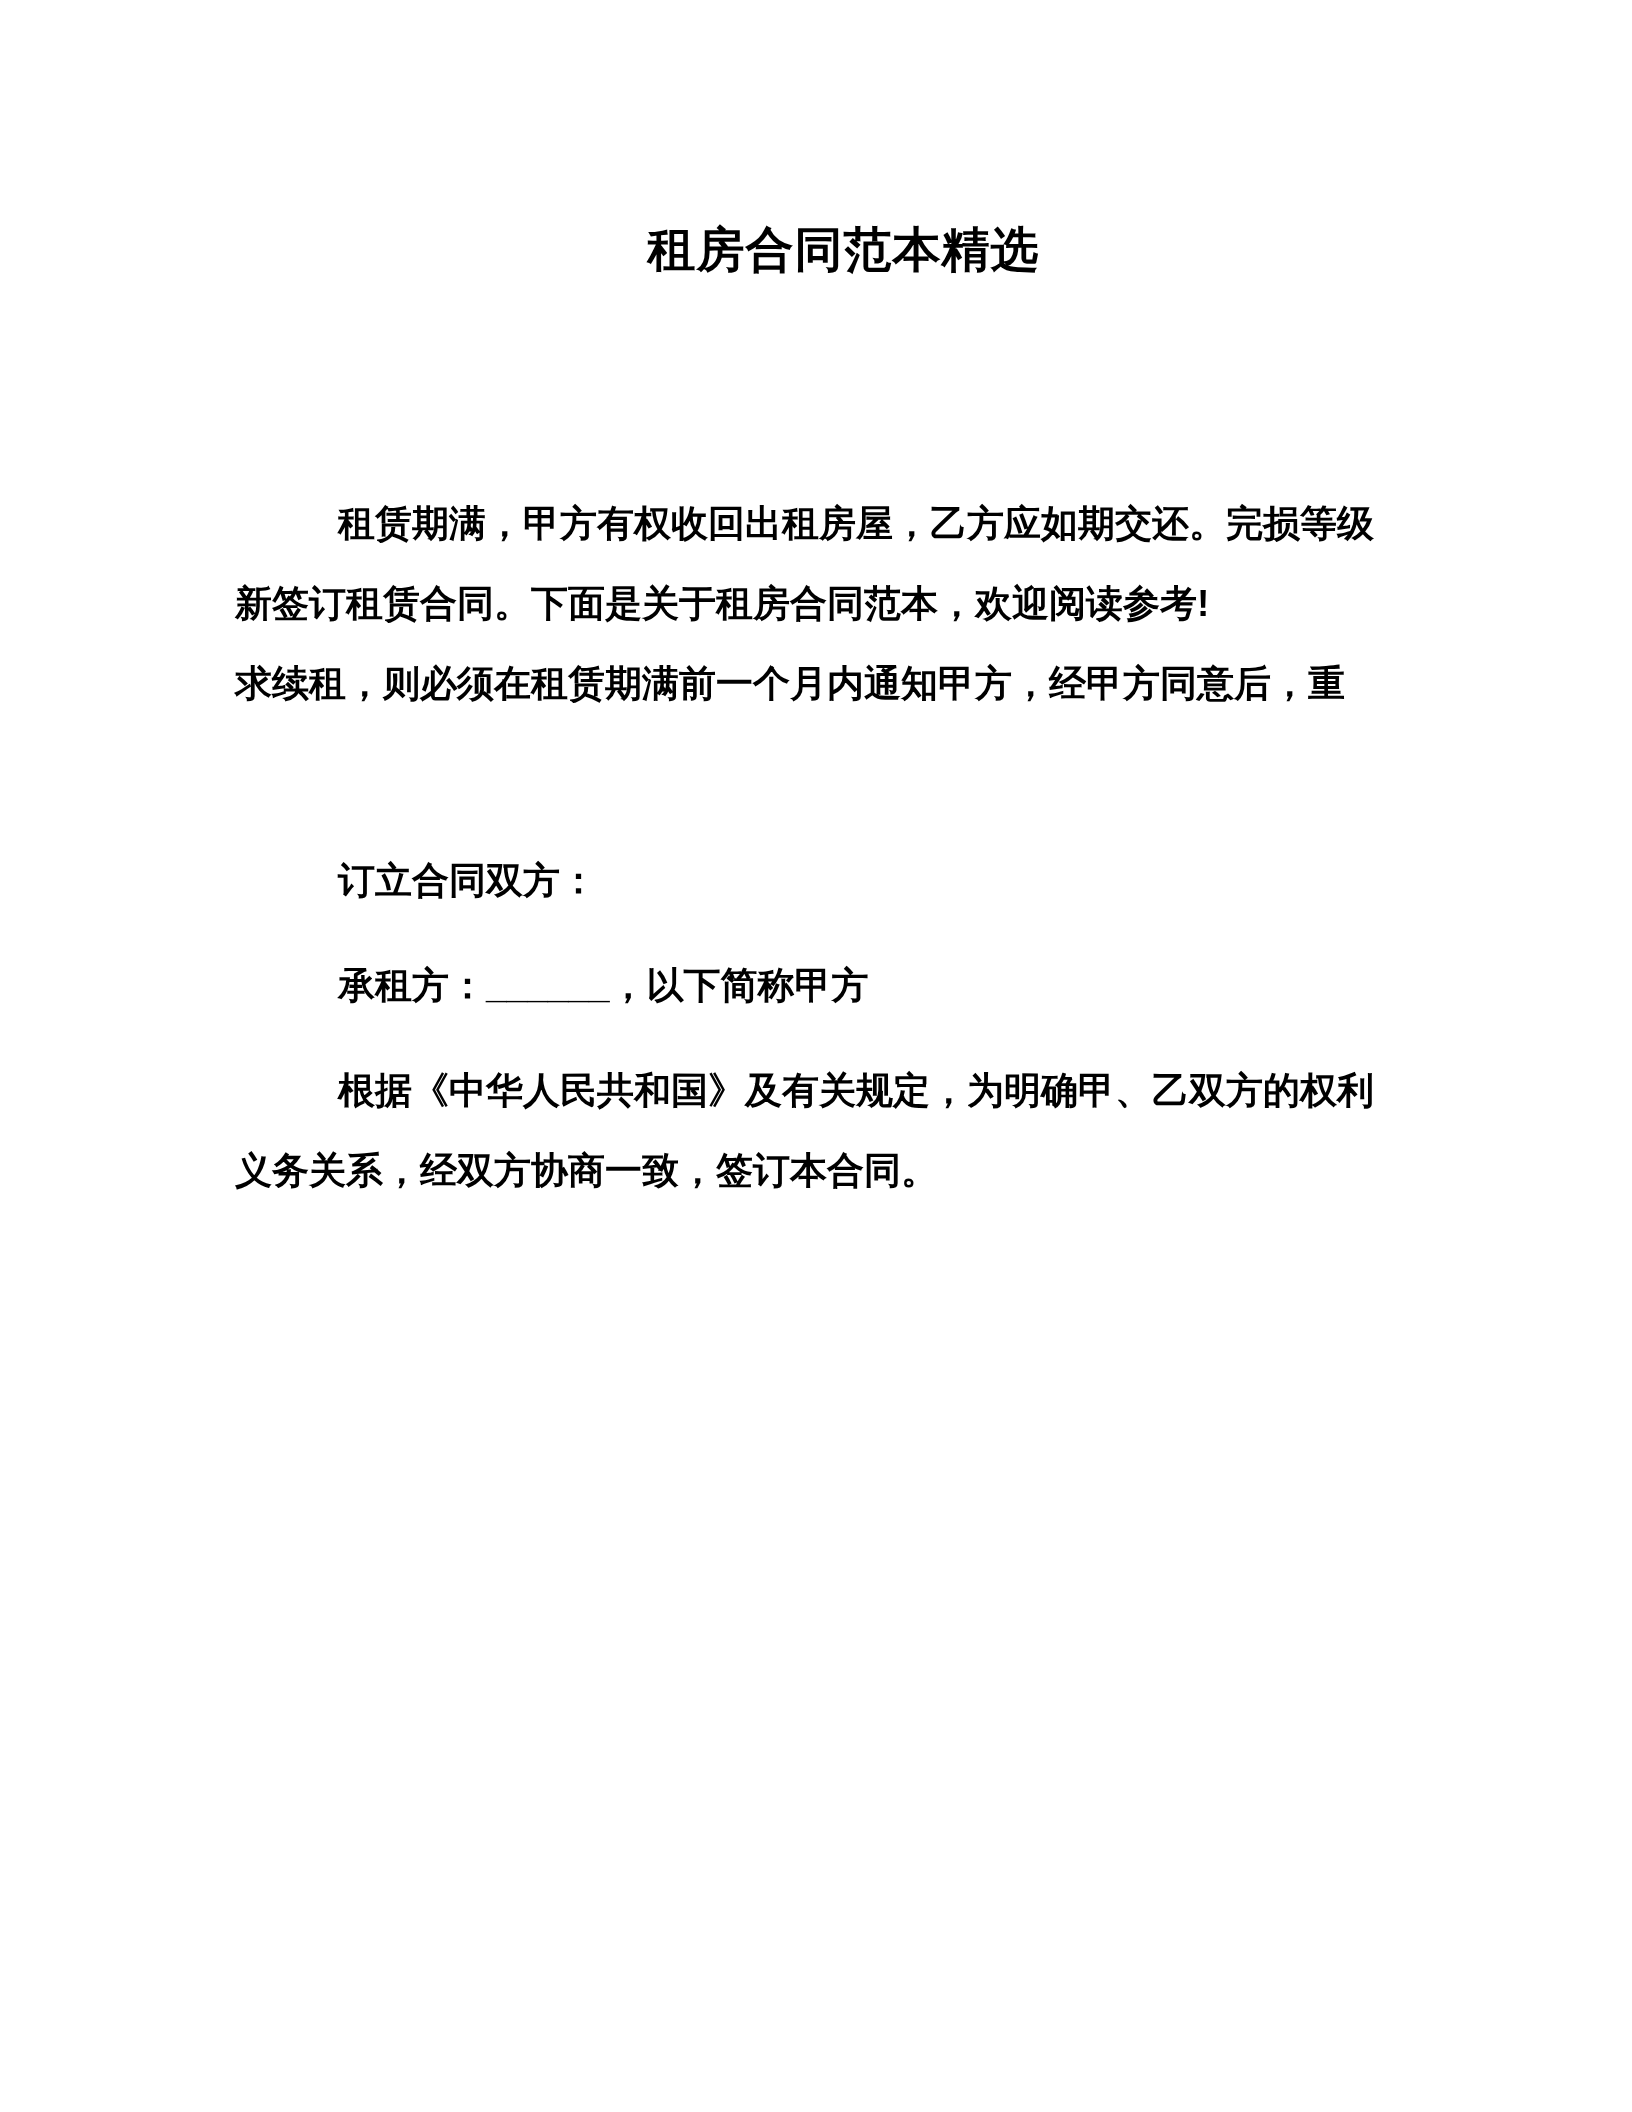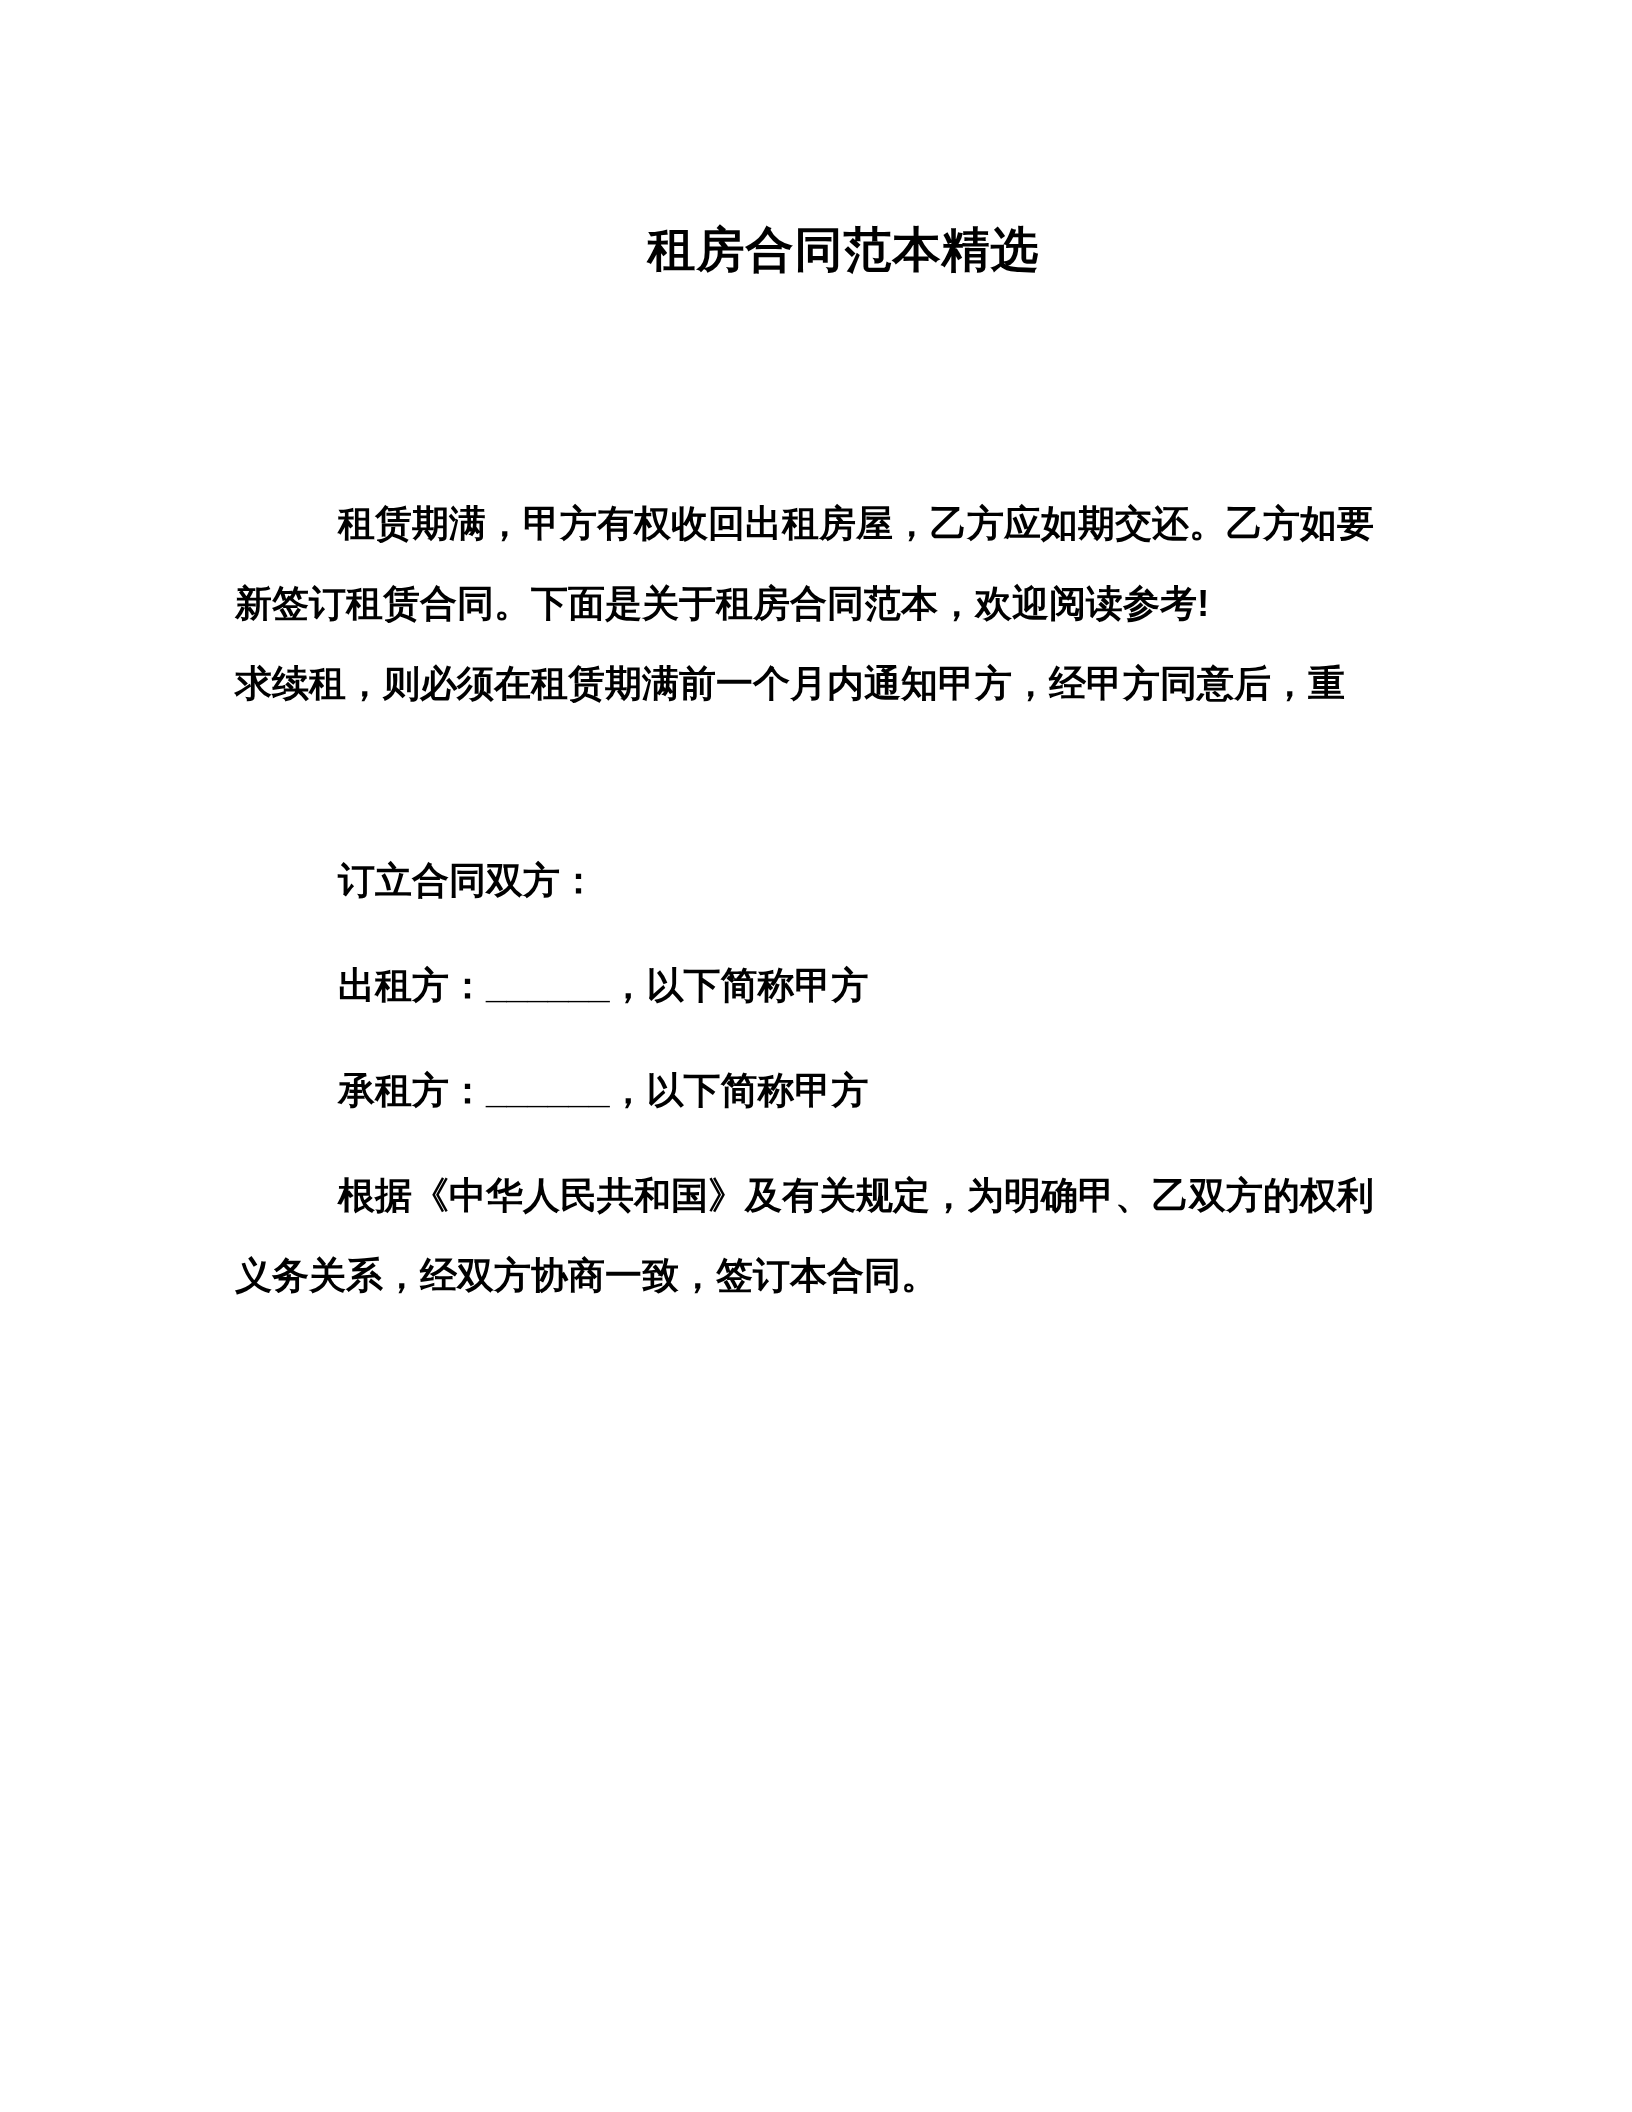--- a/index.html
+++ b/index.html
@@ -48,32 +48,29 @@
 </style>
 </head>
 <body>
 
 <div class="page">
   <div class="content">
 
     <h1 class="title">租房合同范本精选</h1>
 
     <div class="para intro-gap">
-      <div class="line indent">租赁期满，甲方有权收回出租房屋，乙方应如期交还。乙方如要</div>
+      <div class="line indent">租赁期满，甲方有权收回出租房屋，乙方应如期交还。完损等级</div>
       <div class="line">新签订租赁合同。下面是关于租房合同范本，欢迎阅读参考!</div>
       <div class="line">求续租，则必须在租赁期满前一个月内通知甲方，经甲方同意后，重</div>
     </div>
 
     <div class="para">
       <div class="line indent">订立合同双方：</div>
     </div>
 
-    <div class="para">
-      <div class="line indent">出租方：______，以下简称甲方</div>
-    </div>
 
     <div class="para">
       <div class="line indent">承租方：______，以下简称甲方</div>
     </div>
 
     <div class="para">
       <div class="line indent">根据《中华人民共和国》及有关规定，为明确甲、乙双方的权利</div>
       <div class="line">义务关系，经双方协商一致，签订本合同。</div>
     </div>
 

